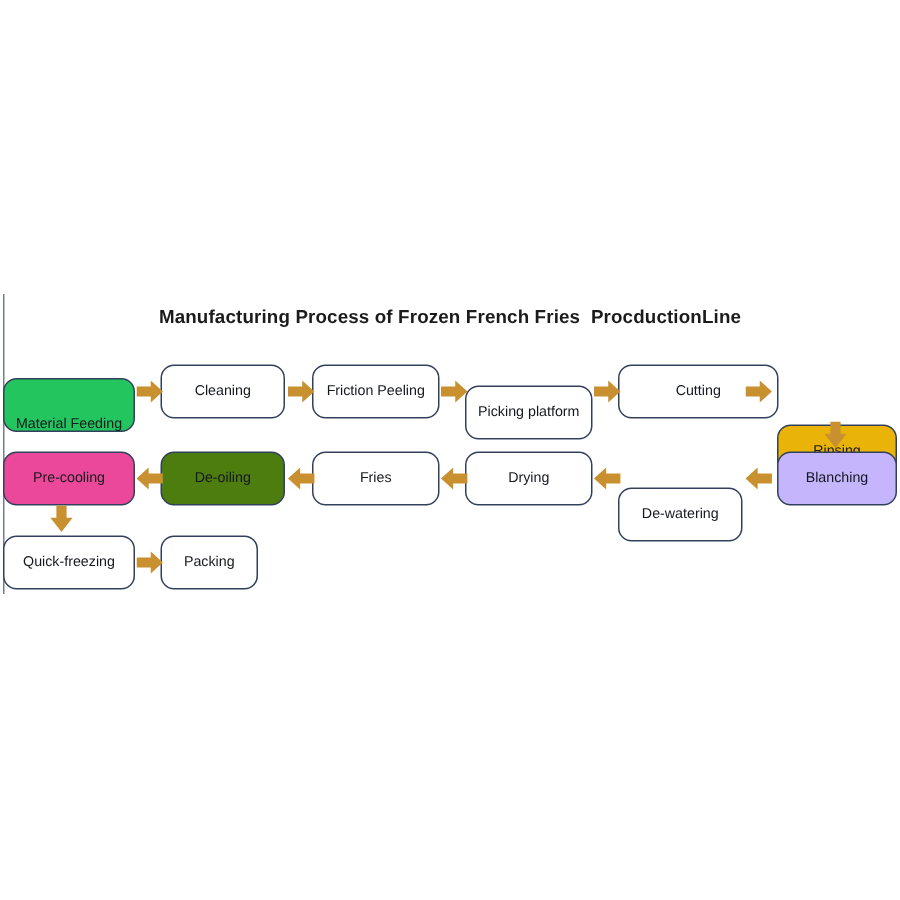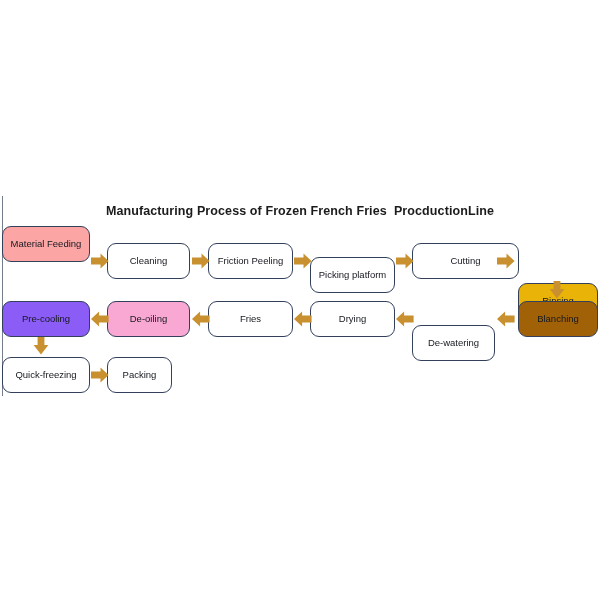--- a/index.html
+++ b/index.html
@@ -75,54 +75,54 @@
 </head>
 <body>
 
 <div id="canvas">
 
   <div class="crop-edge"></div>
 
   <div class="title">Manufacturing Process of Frozen French Fries  ProcductionLine</div>
 
   <div id="nodes-layer">
-      <div class="node" style="left: 2px; top: 226px; width: 88px; border-color: rgb(51, 64, 92); background: #fca5a5; color: rgb(21, 24, 31);">
+      <div class="node" style="left: 2px; top: 252px; width: 88px; border-color: rgb(51, 64, 92); background: #22c55e; color: rgb(21, 24, 31); align-items: flex-end;">
         <span>Material Feeding</span>
       </div>
       <div class="node" style="left: 107px; top: 243px; width: 83px; border-color: rgb(51, 64, 92); background: rgb(255, 255, 255); color: rgb(21, 24, 31);">
         <span>Cleaning</span>
       </div>
       <div class="node" style="left: 208px; top: 243px; width: 85px; border-color: rgb(51, 64, 92); background: rgb(255, 255, 255); color: rgb(21, 24, 31);">
         <span>Friction Peeling</span>
       </div>
       <div class="node" style="left: 310px; top: 257px; width: 85px; border-color: rgb(51, 64, 92); background: rgb(255, 255, 255); color: rgb(21, 24, 31);">
         <span>Picking platform</span>
       </div>
       <div class="node" style="left: 412px; top: 243px; width: 107px; border-color: rgb(51, 64, 92); background: rgb(255, 255, 255); color: rgb(21, 24, 31);">
         <span>Cutting</span>
       </div>
       <div class="node" style="left: 518px; top: 243px; width: 80px; border-color: rgb(51, 64, 92); background: #eab308; color: rgb(21, 24, 31); margin-top: 40px;">
         <span>Rinsing</span>
       </div>
-      <div class="node" style="left: 2px; top: 301px; width: 88px; border-color: rgb(51, 64, 92); background: #8b5cf6; color: rgb(21, 24, 31);">
+      <div class="node" style="left: 2px; top: 301px; width: 88px; border-color: rgb(51, 64, 92); background: #ec4899; color: rgb(21, 24, 31);">
         <span>Pre-cooling</span>
       </div>
-      <div class="node" style="left: 107px; top: 301px; width: 83px; border-color: rgb(51, 64, 92); background: #f9a8d4; color: rgb(21, 24, 31);">
+      <div class="node" style="left: 107px; top: 301px; width: 83px; border-color: rgb(51, 64, 92); background: #4d7c0f; color: rgb(21, 24, 31);">
         <span>De-oiling</span>
       </div>
       <div class="node" style="left: 208px; top: 301px; width: 85px; border-color: rgb(51, 64, 92); background: rgb(255, 255, 255); color: rgb(21, 24, 31);">
         <span>Fries</span>
       </div>
       <div class="node" style="left: 310px; top: 301px; width: 85px; border-color: rgb(51, 64, 92); background: rgb(255, 255, 255); color: rgb(21, 24, 31);">
         <span>Drying</span>
       </div>
       <div class="node" style="left: 412px; top: 301px; width: 83px; border-color: rgb(51, 64, 92); background: rgb(255, 255, 255); color: rgb(21, 24, 31); margin-top: 24px;">
         <span>De-watering</span>
       </div>
-      <div class="node" style="left: 518px; top: 301px; width: 80px; border-color: rgb(51, 64, 92); background: #a16207; color: rgb(21, 24, 31);">
+      <div class="node" style="left: 518px; top: 301px; width: 80px; border-color: rgb(51, 64, 92); background: #c4b5fd; color: rgb(21, 24, 31);">
         <span>Blanching</span>
       </div>
       <div class="node" style="left: 2px; top: 357px; width: 88px; border-color: rgb(51, 64, 92); background: rgb(255, 255, 255); color: rgb(21, 24, 31);">
         <span>Quick-freezing</span>
       </div>
       <div class="node" style="left: 107px; top: 357px; width: 65px; border-color: rgb(51, 64, 92); background: rgb(255, 255, 255); color: rgb(21, 24, 31);">
         <span>Packing</span>
       </div>
     </div>
   <div id="arrows-layer">

